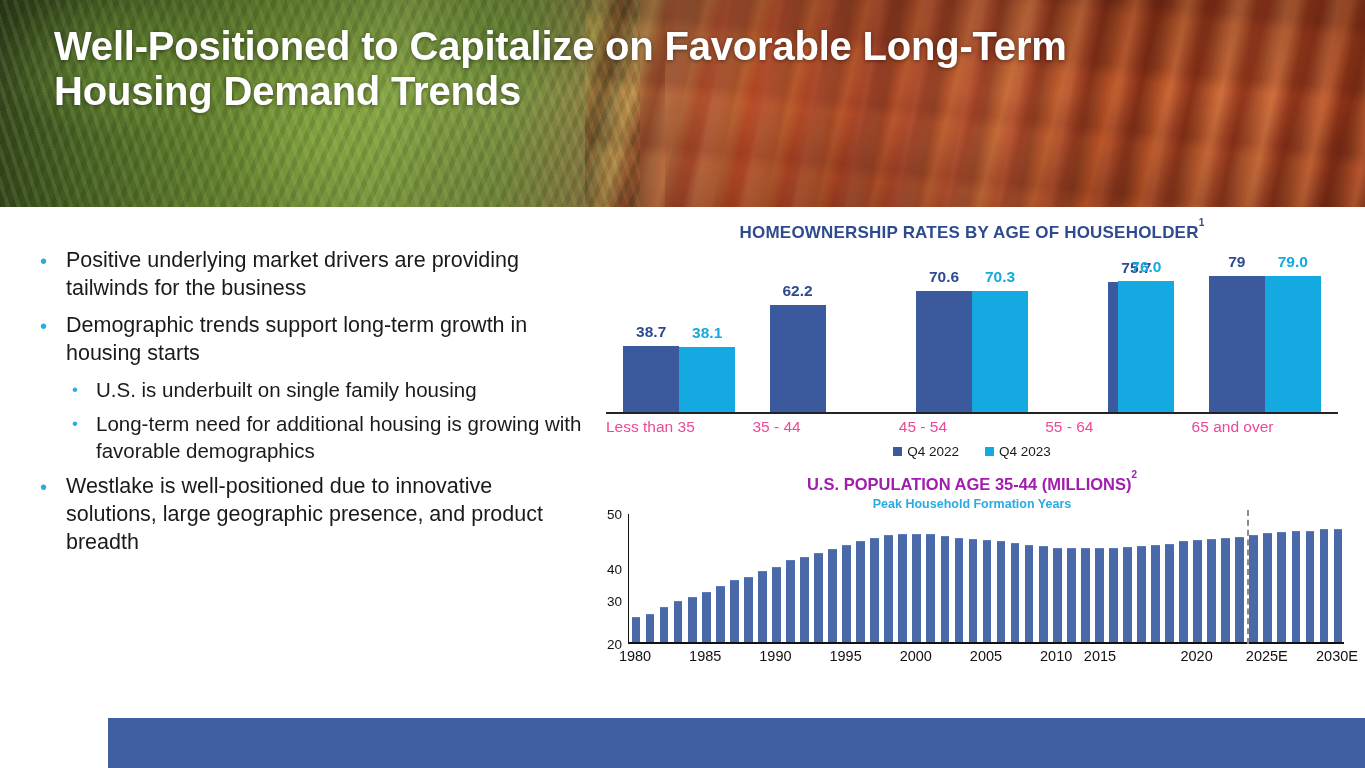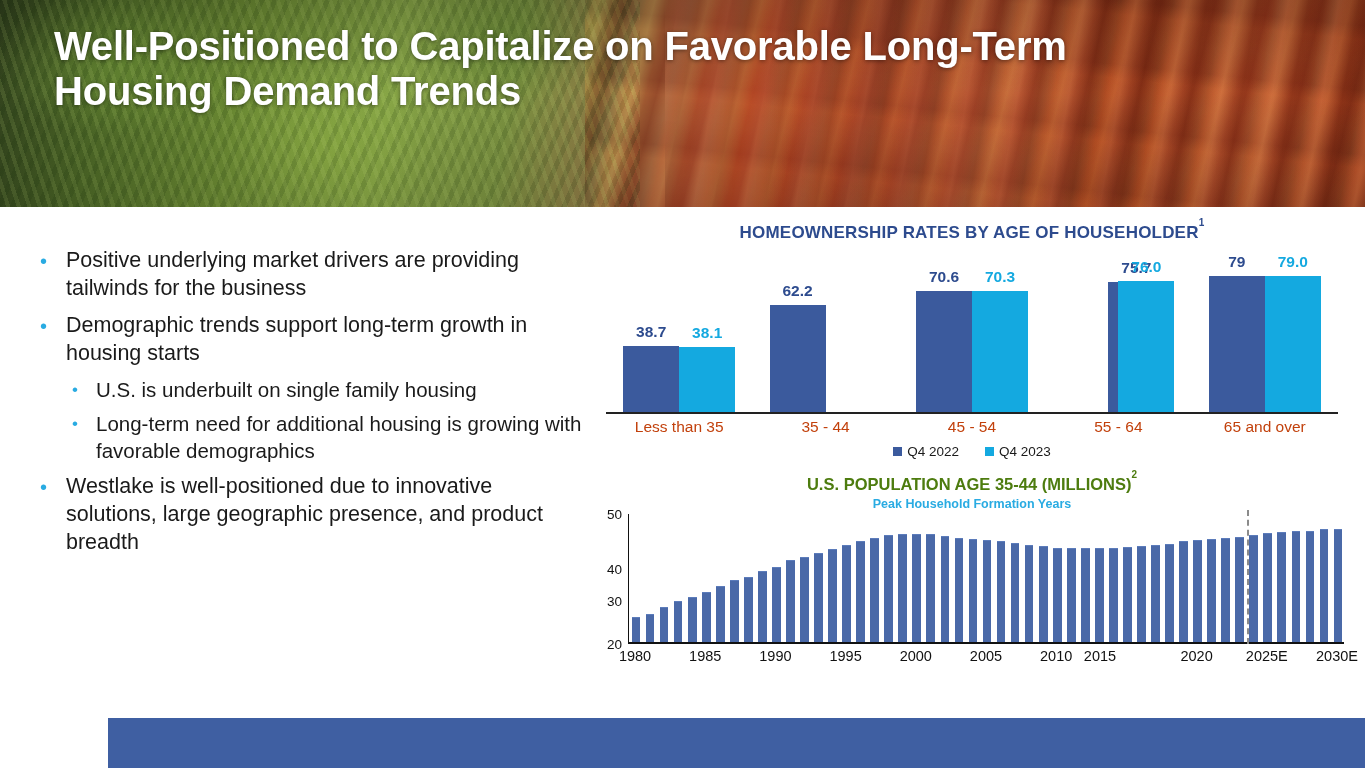--- a/index.html
+++ b/index.html
@@ -98,34 +98,34 @@
   .bar.d { background:#3B5A9D; }
   .bar.l { background:#14A9E0; }
   .vlabel {
     position:absolute; bottom:100%; width:56px; text-align:center;
     font-size:15.5px; font-weight:bold; padding-bottom:5px;
   }
   .vlabel.d { color:#2D4B8E; }
   .vlabel.l { color:#14A9E0; }
   #c1-cats { position:absolute; left:14px; top:196px; width:732px; height:22px; }
   .cat {
-    position:absolute; text-align:center; font-size:15.5px; color:#c2410c;
+    position:absolute; text-align:left; font-size:15.5px; color:#ec4899;
   }
   #c1-legend {
     position:absolute; left:0; top:222px; width:760px;
     display:flex; justify-content:center; gap:26px; align-items:center;
   }
   .lg { display:flex; align-items:center; gap:5px; font-size:13.5px; color:#1a1a1a; }
   .lg .sw { width:9px; height:9px; display:inline-block; }
   .lg .sw.d { background:#3B5A9D; }
   .lg .sw.l { background:#14A9E0; }
 
   
   #chart2 { position:absolute; left:592px; top:474px; width:760px; height:200px; }
-  #c2-title { text-align:center; color:#4d7c0f; font-weight:bold; font-size:16.5px; }
+  #c2-title { text-align:center; color:#a21caf; font-weight:bold; font-size:16.5px; }
   #c2-title sup { font-size:10px; position:relative; top:-.55em; }
   #c2-sub { text-align:center; color:#29ABE2; font-weight:bold; font-size:12.5px; margin-top:3px; }
   #c2-area { position:absolute; left:0; top:40px; width:760px; height:160px; }
   #c2-yaxis { position:absolute; left:0; top:0; width:30px; height:130px; }
   .ytick {
     position:absolute; right:0; font-size:13.5px; color:#111;
     transform: translateY(-50%); text-align:right; width:30px;
   }
   #c2-plot {
     position:absolute; left:36px; top:0px; width:716px; height:130px;

